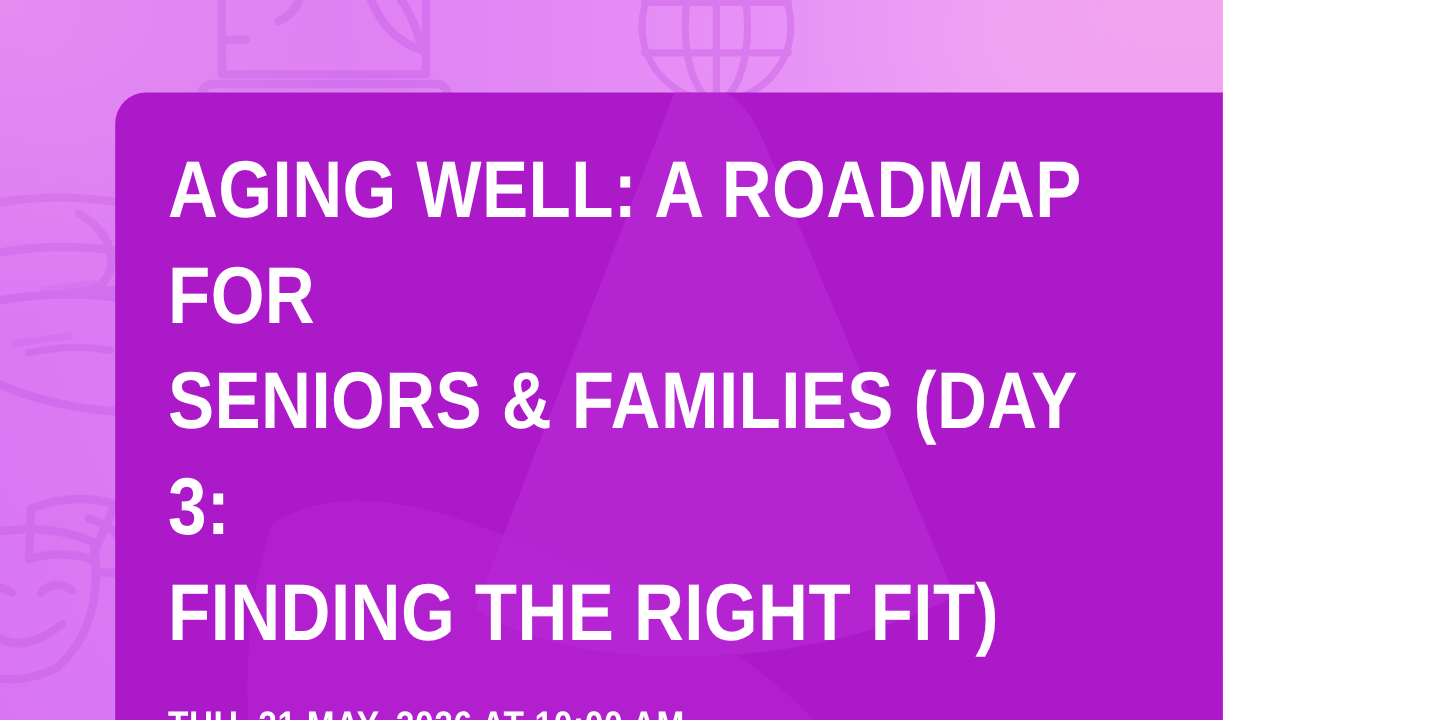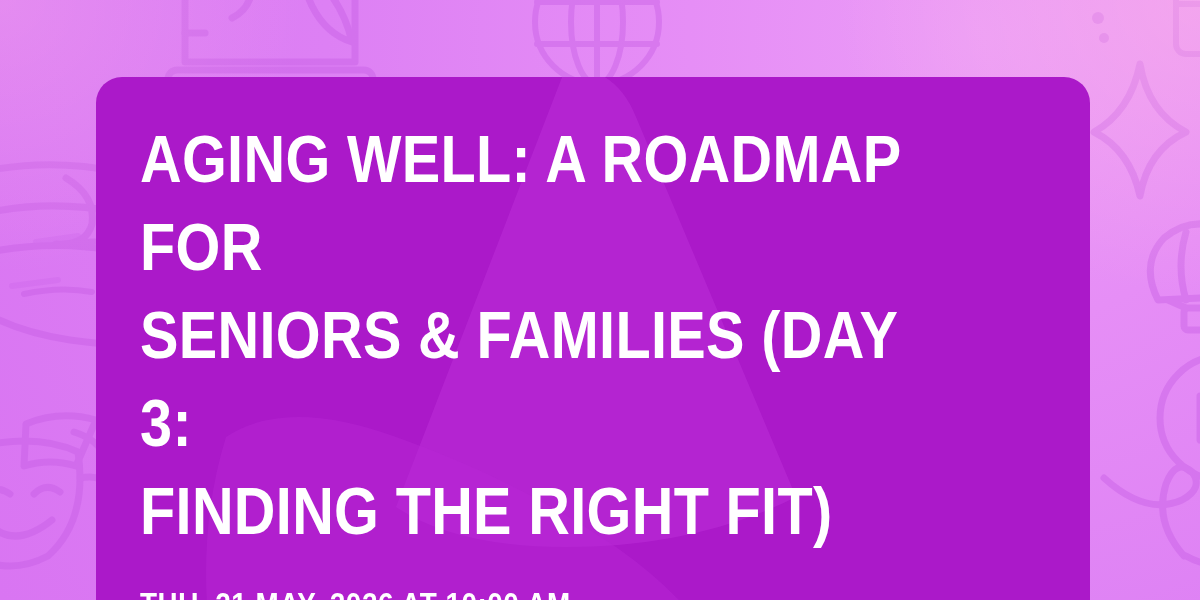--- a/index.html
+++ b/index.html
@@ -8,21 +8,21 @@
   }
   body {
     width: 1200px;
     height: 600px;
     overflow: hidden;
     font-family: "Liberation Sans", sans-serif;
   }
 
   #banner {
     position: relative;
-    width: 1200px;
+    width: 1019px;
     height: 600px;
     overflow: hidden;
     background: radial-gradient(circle at 82% 6%, #eb9cf7 0%, #e68ef6 26%, #dd80f4 58%, #d975f2 100%);
   }
 
   
   #bg-pattern {
     position: absolute;
     inset: 0;
     opacity: 0.40;

